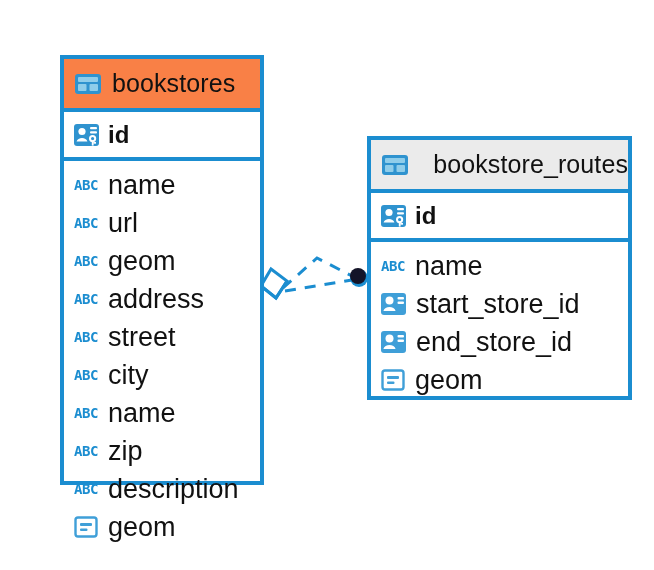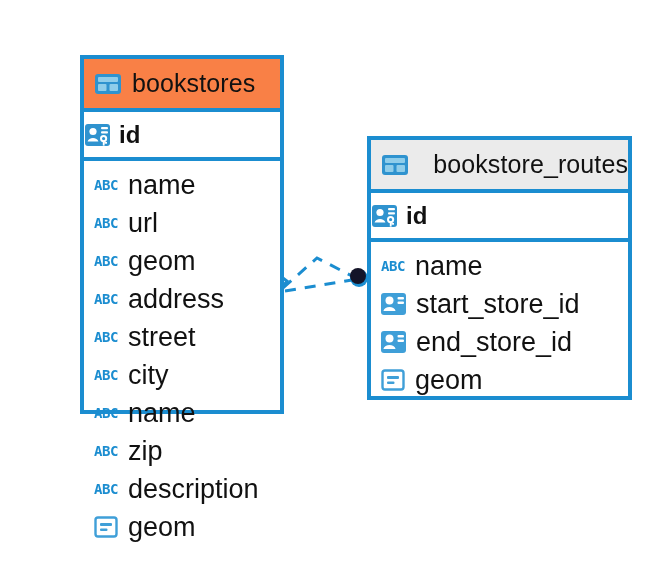--- a/index.html
+++ b/index.html
@@ -28,22 +28,21 @@
     position: absolute;
     box-sizing: border-box;
     border: 4px solid #1b8dd0;
     background: #ffffff;
   }
 
   #entity-bookstores {
     left: 60px;
     top: 55px;
     width: 204px;
-    height: 359px;
-    margin-left: 20px;
+    height: 430px;
   }
 
   #entity-bookstore-routes {
     left: 367px;
     top: 136px;
     width: 265px;
     height: 264px;
   }
 
   .entity-header {
@@ -63,21 +62,21 @@
     margin-left: 10px;
     white-space: nowrap;
     letter-spacing: 0.1px;
   }
 
   .pk-row {
     box-sizing: border-box;
     height: 49px;
     display: flex;
     align-items: center;
-    padding-left: 0;
+    padding-left: 9px;
     border-bottom: 4px solid #1b8dd0;
   }
 
   .field-list {
     padding-top: 5px;
   }
 
   .field-row {
     height: 38px;
     display: flex;

